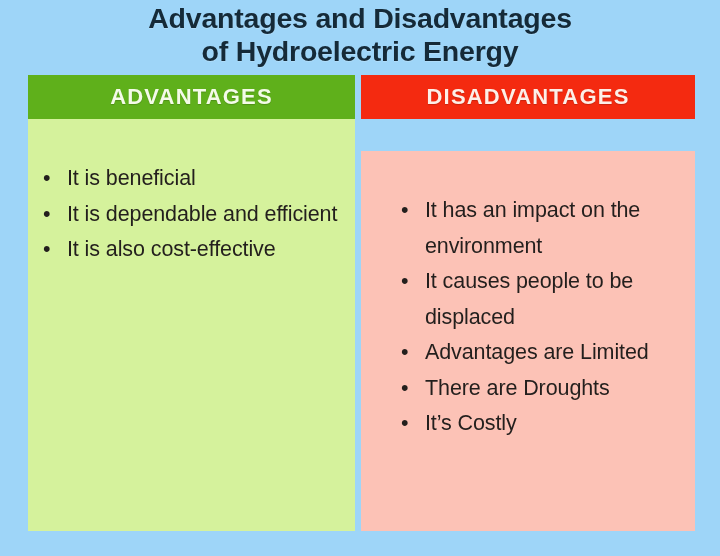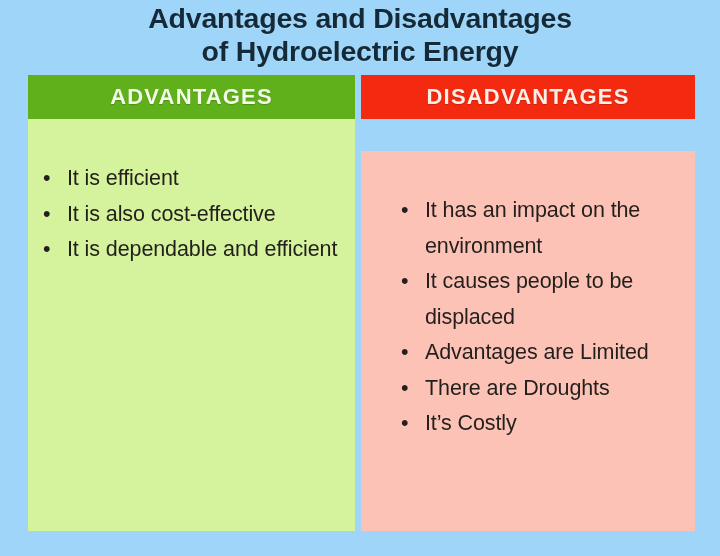--- a/index.html
+++ b/index.html
@@ -112,23 +112,23 @@
     <span class="title-line">Advantages and Disadvantages</span>
     <span class="title-line">of Hydroelectric Energy</span>
   </div>
 
   <div class="columns">
 
     <div class="col col-adv">
       <div class="col-head head-adv">ADVANTAGES</div>
       <div class="col-body body-adv">
         <ul class="points">
-          <li><span class="bullet">•</span><span>It is efficient</span></li>
+          <li><span class="bullet">•</span><span>It is beneficial</span></li>
+          <li><span class="bullet">•</span><span>It is dependable and efficient</span></li>
           <li><span class="bullet">•</span><span>It is also cost-effective</span></li>
-          <li><span class="bullet">•</span><span>It is dependable and efficient</span></li>
         </ul>
       </div>
     </div>
 
     <div class="col col-dis">
       <div class="col-head head-dis">DISADVANTAGES</div>
       <div class="col-body body-dis">
         <ul class="points">
           <li><span class="bullet">•</span><span>It has an impact on the environment</span></li>
           <li><span class="bullet">•</span><span>It causes people to be displaced</span></li>

